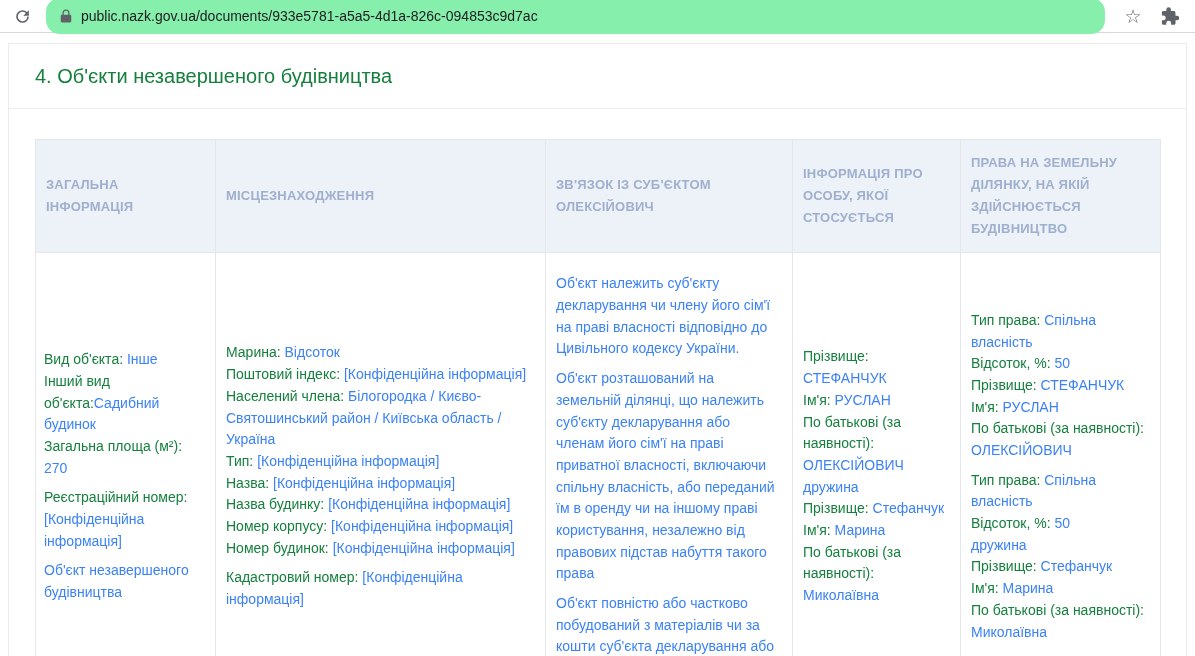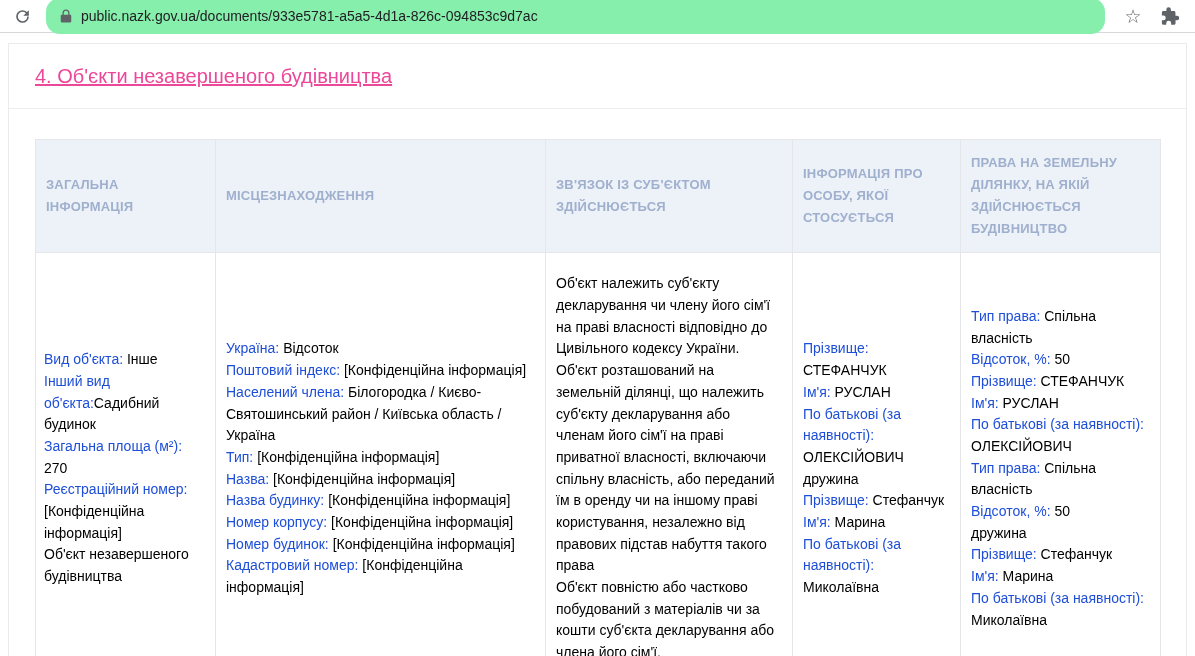--- a/index.html
+++ b/index.html
@@ -13,36 +13,36 @@
     width:24px; height:24px; cursor:pointer; flex:0 0 auto; }
   .url-pill { flex:1 1 auto; height:36px; background:#86efac; border-radius:14px;
     display:flex; align-items:center; padding:16px 14px; gap:9px; margin-right:4px; }
   .url-text { font-size:14px; color:#202124; white-space:nowrap; overflow:hidden; }
   .star-glyph { font-size:19px; color:#5f6368; line-height:1; }
 
   
   .card { margin:10px 8px 0 8px; background:#fff; border:1px solid #ebebeb;
     border-bottom:none; min-height:613px; }
   .card-title-row { padding:21px 26px 20px 26px; border-bottom:1px solid #ededed; }
-  .page-title { font-size:20px; color:#ec4899; font-weight:400;text-decoration:underline; }
+  .page-title { font-size:20px; color:#15803d; font-weight:400; }
   .table-wrap { padding:30px 26px 14px 26px; }
 
   
   table.decl { width:1125px; table-layout:fixed; border-collapse:collapse; }
   .decl th, .decl td { border:1px solid #e4e6ea; text-align:left; }
   .decl th { background:#edf1f8; color:#9fb0ce; font-size:13px; font-weight:700;
     line-height:1.7; letter-spacing:.2px; padding:12px 10px; height:104px;
     vertical-align:middle; }
   .decl td { vertical-align:middle; padding:20px 10px; height:400px;
     font-size:14px; line-height:1.55; color:#3f4145; }
   .decl td.first { padding:20px 8px; }
   .item { }
-  .item.gap { }
-  .lbl { color:#1d4ed8; }
-  .val { color:#000000; }
+  .item.gap { margin-top:8px; }
+  .lbl { color:#15803d; }
+  .val { color:#3b82f6; }
 
   svg { display:block; }
 </style>
 </head>
 <body>
 
 <div class="browser-bar">
   <div class="icon-btn">
     <svg width="19" height="19" viewBox="0 0 24 24">
       <path fill="#5f6368" d="M17.65 6.35A7.96 7.96 0 0 0 12 4a8 8 0 1 0 8 8h-2a6 6 0 1 1-1.76-4.24L13 11h7V4l-2.35 2.35z"></path>
@@ -75,38 +75,38 @@
         <col style="width:180px">
           <col style="width:330px">
           <col style="width:247px">
         <col style="width:168px">
           <col style="width:200px">
       </colgroup>
       <thead>
         <tr>
           <th>ЗАГАЛЬНА ІНФОРМАЦІЯ</th>
           <th>МІСЦЕЗНАХОДЖЕННЯ</th>
-          <th>ЗВ'ЯЗОК ІЗ СУБ'ЄКТОМ ЗДІЙСНЮЄТЬСЯ</th>
+          <th>ЗВ'ЯЗОК ІЗ СУБ'ЄКТОМ ОЛЕКСІЙОВИЧ</th>
           <th>ІНФОРМАЦІЯ ПРО ОСОБУ, ЯКОЇ СТОСУЄТЬСЯ</th>
           <th>ПРАВА НА ЗЕМЕЛЬНУ ДІЛЯНКУ, НА ЯКІЙ ЗДІЙСНЮЄТЬСЯ БУДІВНИЦТВО</th>
         </tr>
       </thead>
       <tbody>
         <tr>
           <td class="first">
 
           <div class="item"><span class="lbl">Вид об'єкта: </span><span class="val">Інше</span></div>
               <div class="item"><span class="lbl">Інший вид об'єкта:</span><span class="val">Садибний будинок</span></div>
               <div class="item"><span class="lbl">Загальна площа (м²): </span><span class="val">270</span></div>
               <div class="item gap"><span class="lbl">Реєстраційний номер: </span><span class="val">[Конфіденційна інформація]</span></div>
               <div class="item gap"><span class="val">Об'єкт незавершеного будівництва</span></div>
             </td>
           <td>
 
-          <div class="item"><span class="lbl">Україна: </span><span class="val">Відсоток</span></div>
+          <div class="item"><span class="lbl">Марина: </span><span class="val">Відсоток</span></div>
               <div class="item"><span class="lbl">Поштовий індекс: </span><span class="val">[Конфіденційна інформація]</span></div>
               <div class="item"><span class="lbl">Населений члена: </span><span class="val">Білогородка / Києво-Святошинський район / Київська область / Україна</span></div>
               <div class="item"><span class="lbl">Тип: </span><span class="val">[Конфіденційна інформація]</span></div>
               <div class="item"><span class="lbl">Назва: </span><span class="val">[Конфіденційна інформація]</span></div>
               <div class="item"><span class="lbl">Назва будинку: </span><span class="val">[Конфіденційна інформація]</span></div>
               <div class="item"><span class="lbl">Номер корпусу: </span><span class="val">[Конфіденційна інформація]</span></div>
               <div class="item"><span class="lbl">Номер будинок: </span><span class="val">[Конфіденційна інформація]</span></div>
               <div class="item gap"><span class="lbl">Кадастровий номер: </span><span class="val">[Конфіденційна інформація]</span></div>
             </td>
           <td>

